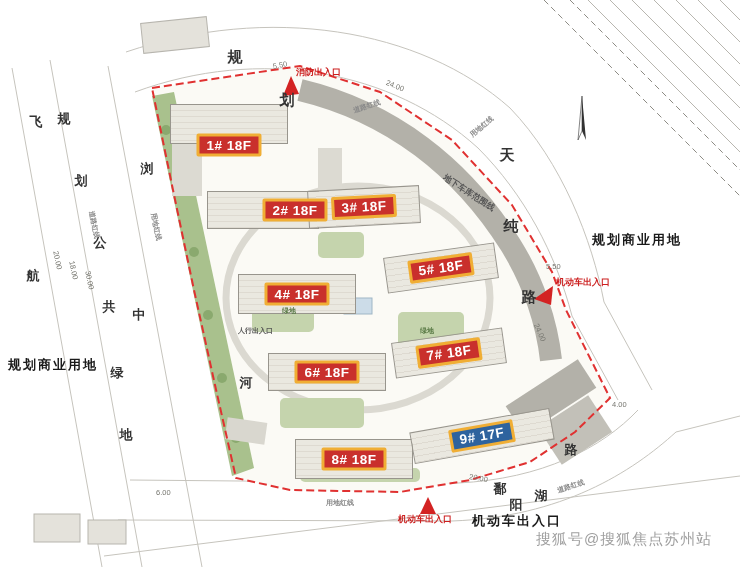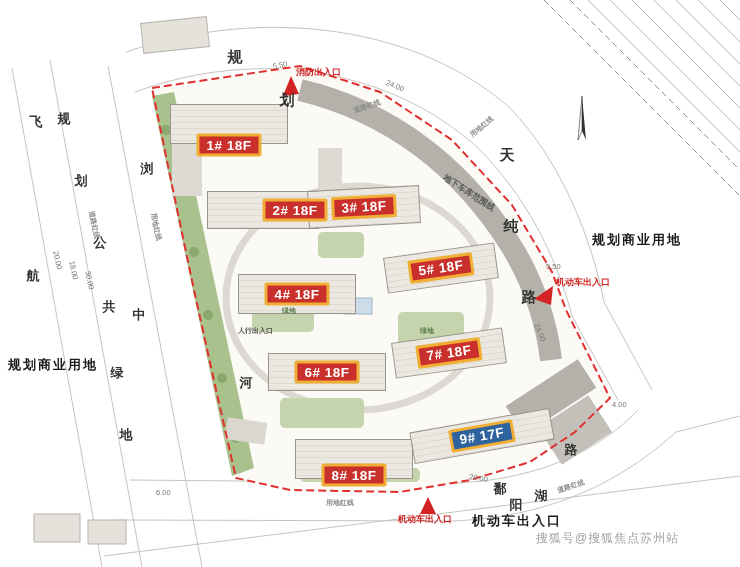--- a/index.html
+++ b/index.html
@@ -12,21 +12,21 @@
              border:1px solid #98958d;box-sizing:border-box;}
   .badge{position:absolute;transform:translate(-50%,-50%) rotate(var(--r,0deg));
          padding:1px 7px;border:3px solid #f0ae35;border-radius:2px;color:#fff;
          font-weight:bold;font-size:13.5px;white-space:nowrap;letter-spacing:.5px;}
   .badge.red{background:#c9302c;}
   .badge.blue{background:#2e639e;}
   .road-char{position:absolute;transform:translate(-50%,-50%);font-weight:bold;color:#333;}
   .land-use{position:absolute;font-weight:bold;font-size:13px;letter-spacing:2px;color:#1a1a1a;white-space:nowrap;}
   .annot{position:absolute;font-weight:bold;white-space:nowrap;transform-origin:left top;}
   .dim{position:absolute;color:#76766f;font-size:7.5px;white-space:nowrap;transform-origin:left top;}
-  .watermark{position:absolute;font-size:12px;color:#8f8f8f;letter-spacing:1px;white-space:nowrap;opacity:.85;}
+  .watermark{position:absolute;font-size:15px;color:#8f8f8f;letter-spacing:1px;white-space:nowrap;opacity:.85;}
 </style>
 </head>
 <body>
 
 <div class="canvas">
 
   <svg class="base" width="740" height="567" viewBox="0 0 740 567">
 
     <g stroke="#c6c4bd" stroke-width="1" fill="none">
       <path d="M12,68 L102,567"></path>
@@ -114,21 +114,21 @@
       <div class="footprint" style="left: 449px; top: 353px; width: 112px; height: 36px; --r: -8deg;"></div>
       <div class="footprint" style="left: 354px; top: 459px; width: 118px; height: 40px; --r: 0deg;"></div>
       <div class="footprint" style="left: 482px; top: 436px; width: 142px; height: 32px; --r: -10deg;"></div>
       <div class="badge red" style="left: 229px; top: 128px; margin-top: 17px; --r: 0deg;">1# 18F</div>
       <div class="badge red" style="left: 263px; top: 210px; margin-left: 32px; --r: 0deg;">2# 18F</div>
       <div class="badge red" style="left: 364px; top: 207px; --r: -3deg;">3# 18F</div>
       <div class="badge red" style="left: 297px; top: 294px; --r: 0deg;">4# 18F</div>
       <div class="badge red" style="left: 441px; top: 268px; --r: -8deg;">5# 18F</div>
       <div class="badge red" style="left: 327px; top: 372px; --r: 0deg;">6# 18F</div>
       <div class="badge red" style="left: 449px; top: 353px; --r: -8deg;">7# 18F</div>
-      <div class="badge red" style="left: 354px; top: 459px; margin-top: 16px; --r: 0deg;">8# 18F</div>
+      <div class="badge red" style="left: 354px; top: 459px; --r: 0deg;">8# 18F</div>
       <div class="badge blue" style="left: 482px; top: 436px; --r: -10deg;">9# 17F</div>
       <div class="road-char" style="left: 235px; top: 57px; font-size: 15px;">规</div>
       <div class="road-char" style="left: 287px; top: 100px; font-size: 15px;">划</div>
       <div class="road-char" style="left: 507px; top: 155px; font-size: 15px;">天</div>
       <div class="road-char" style="left: 511px; top: 226px; font-size: 15px;">纯</div>
       <div class="road-char" style="left: 529px; top: 297px; font-size: 15px;">路</div>
       <div class="road-char" style="left: 36px; top: 122px; font-size: 13px;">飞</div>
       <div class="road-char" style="left: 33px; top: 276px; font-size: 13px;">航</div>
       <div class="road-char" style="left: 64px; top: 119px; font-size: 13px;">规</div>
       <div class="road-char" style="left: 81px; top: 181px; font-size: 13px;">划</div>

